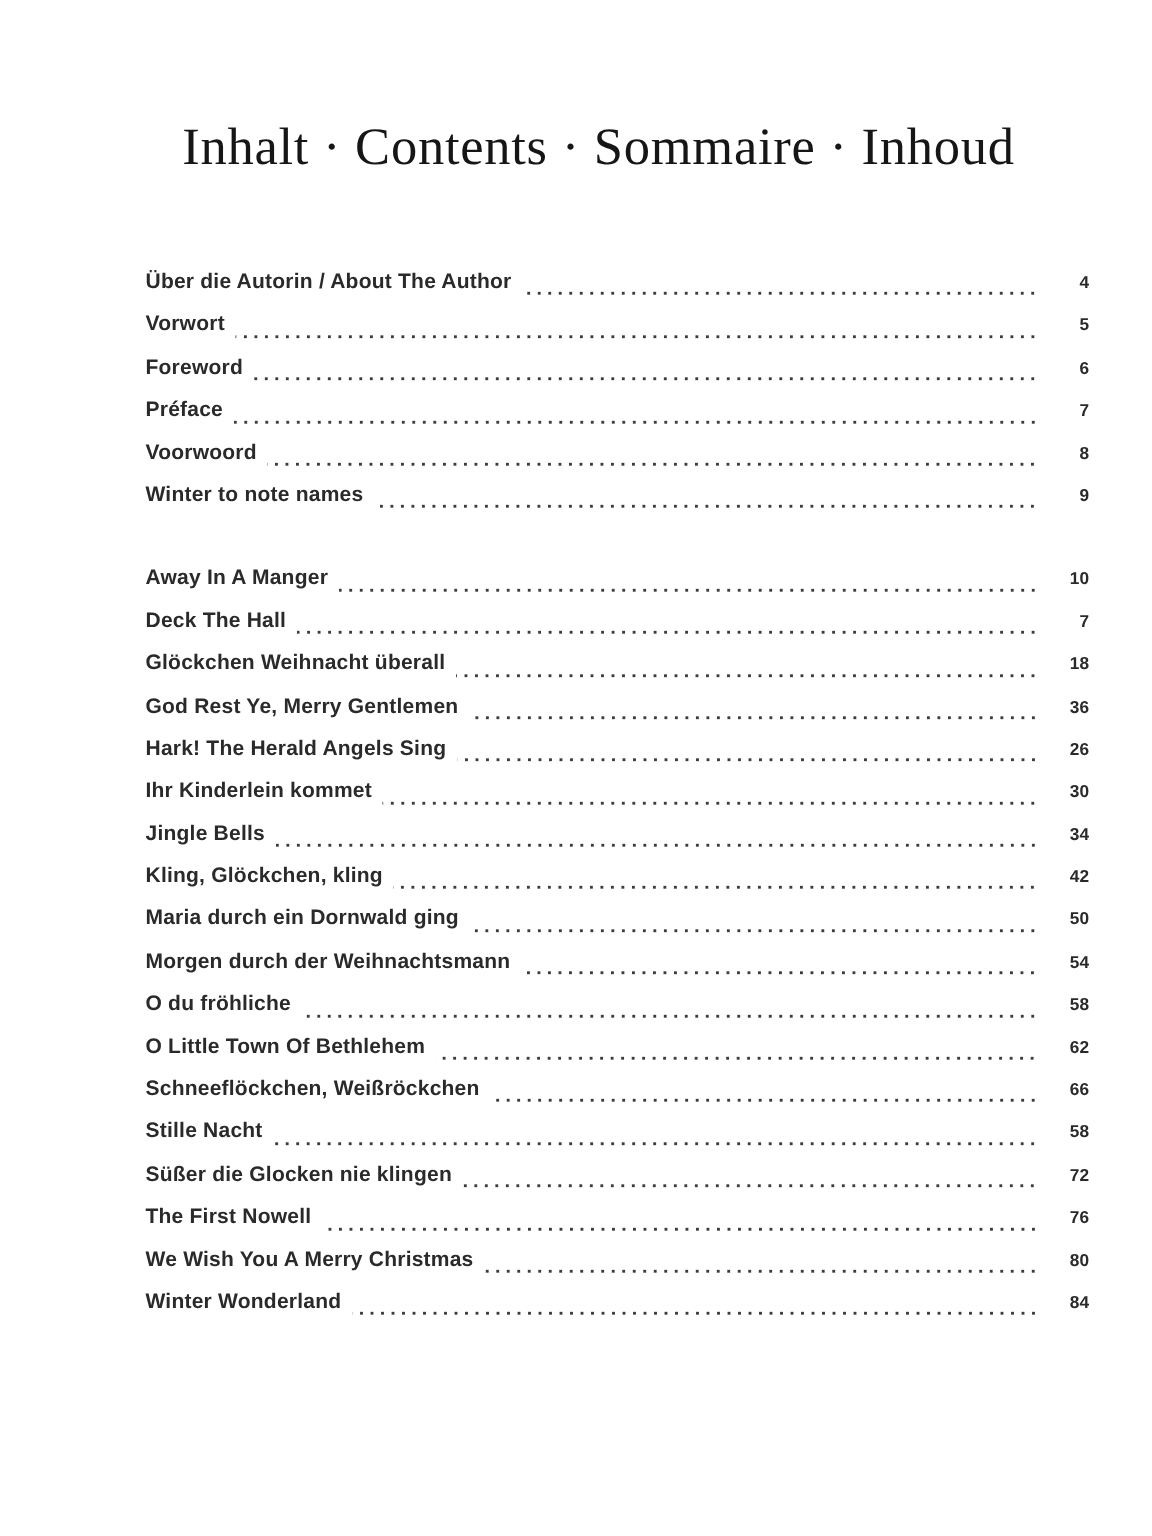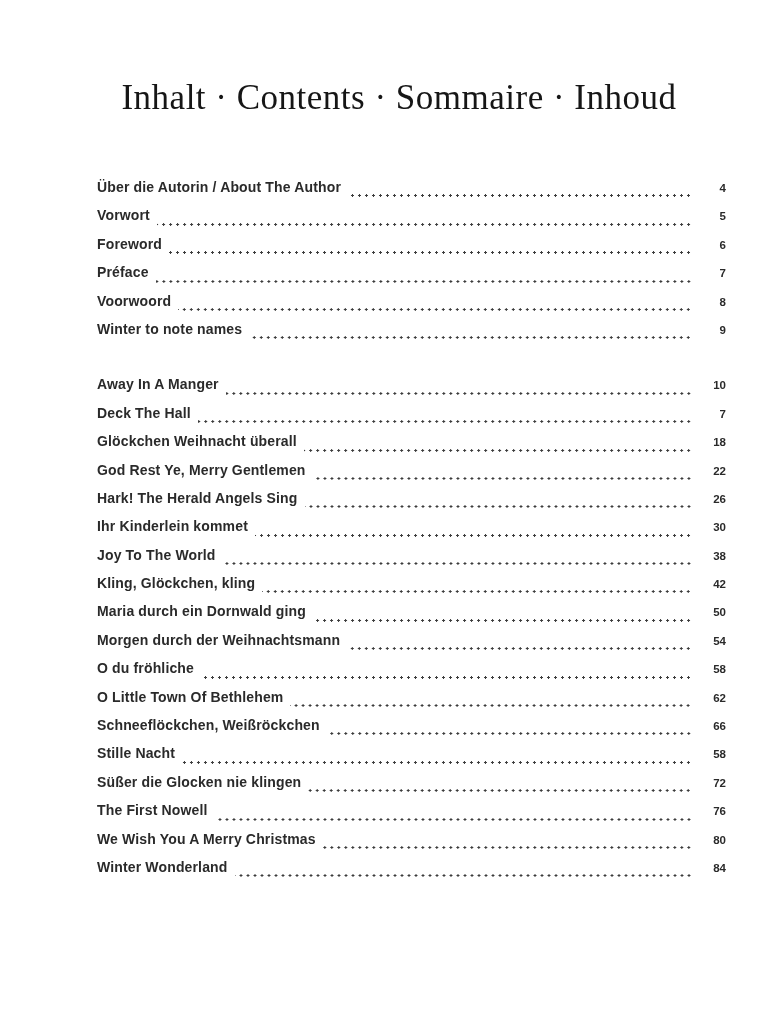--- a/index.html
+++ b/index.html
@@ -131,41 +131,41 @@
 
       <div class="toc-row">
         <span class="toc-label">Glöckchen Weihnacht überall</span>
         <span class="toc-dots"></span>
         <span class="toc-page">18</span>
       </div>
 
       <div class="toc-row">
         <span class="toc-label">God Rest Ye, Merry Gentlemen</span>
         <span class="toc-dots"></span>
-        <span class="toc-page">22</span>
+        <span class="toc-page">36</span>
       </div>
 
       <div class="toc-row">
         <span class="toc-label">Hark! The Herald Angels Sing</span>
         <span class="toc-dots"></span>
         <span class="toc-page">26</span>
       </div>
 
       <div class="toc-row">
         <span class="toc-label">Ihr Kinderlein kommet</span>
         <span class="toc-dots"></span>
         <span class="toc-page">30</span>
       </div>
 
-
-      <div class="toc-row">
-        <span class="toc-label">Joy To The World</span>
-        <span class="toc-dots"></span>
-        <span class="toc-page">38</span>
-      </div>
+      <div class="toc-row">
+        <span class="toc-label">Jingle Bells</span>
+        <span class="toc-dots"></span>
+        <span class="toc-page">34</span>
+      </div>
+
 
       <div class="toc-row">
         <span class="toc-label">Kling, Glöckchen, kling</span>
         <span class="toc-dots"></span>
         <span class="toc-page">42</span>
       </div>
 
 
       <div class="toc-row">
         <span class="toc-label">Maria durch ein Dornwald ging</span>

